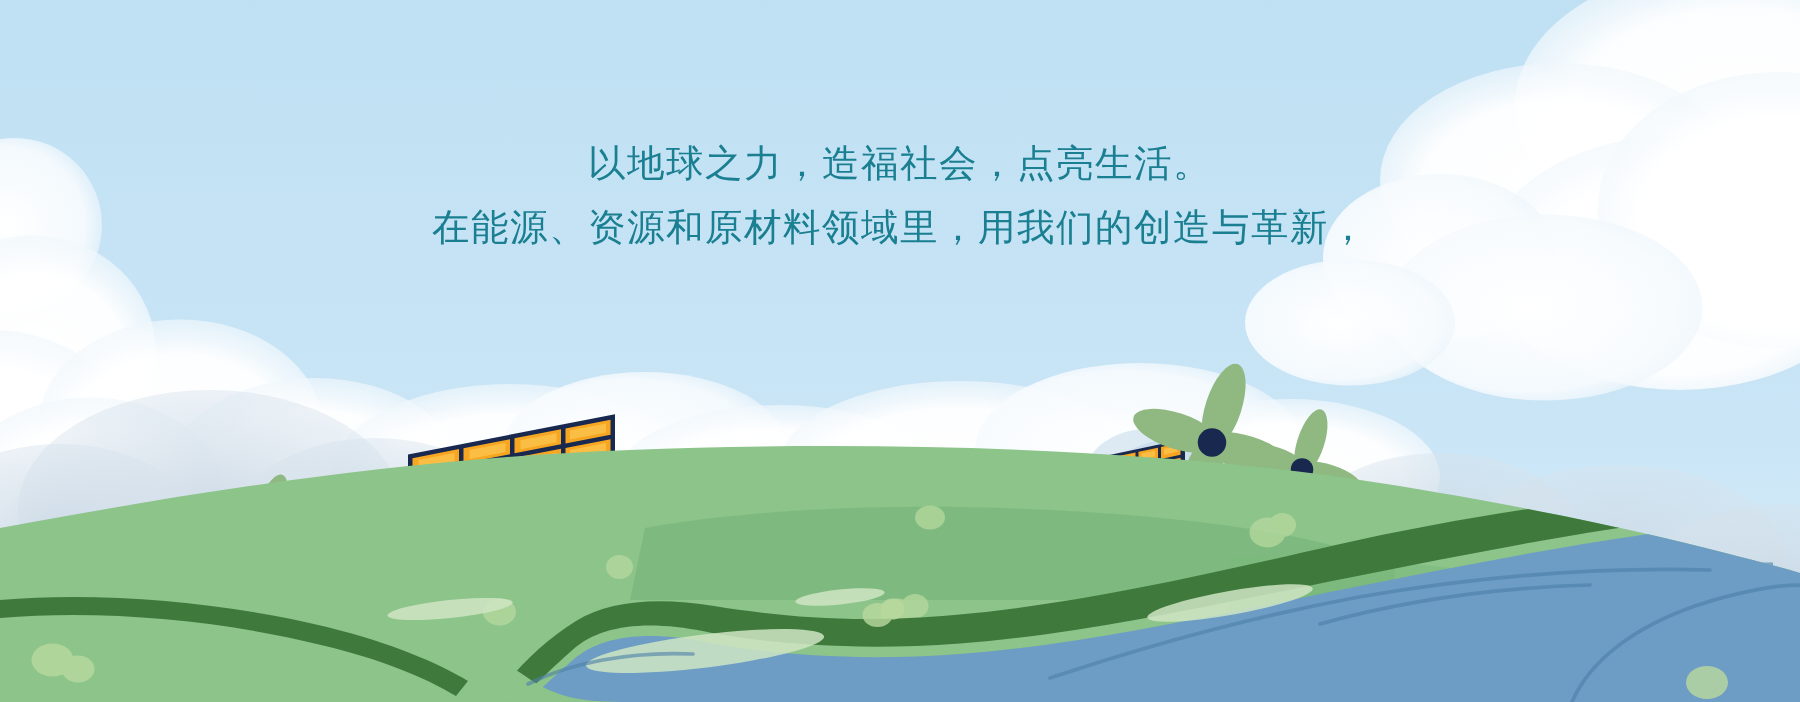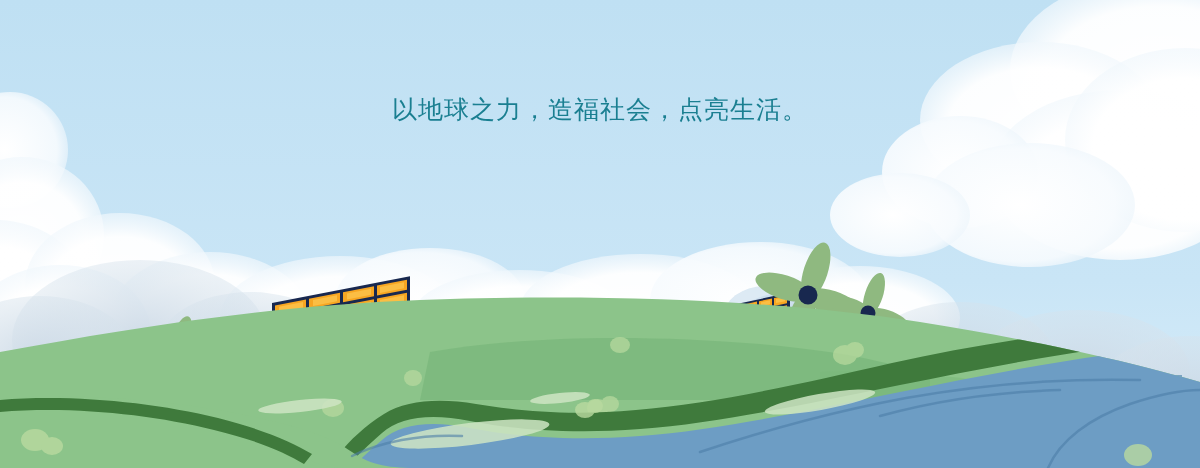--- a/index.html
+++ b/index.html
@@ -362,15 +362,16 @@
                  L560,468 L300,468 Z" fill="#6d9dc4" opacity="0"></path>
       </g>
 
       <path d="M1010,468 C1060,448 1110,430 1160,420 C1175,417 1190,415 1200,414
                L1200,468 Z" fill="#6d9dc4" opacity="0"></path>
     </g>
   </svg>
 
   <div class="tagline-wrap">
     <span class="tagline-line">以地球之力，造福社会，点亮生活。</span>
+    <span class="tagline-line">在能源、资源和原材料领域里，用我们的创造与革新，</span>
   </div>
 
 </div>
 
 </body></html>

